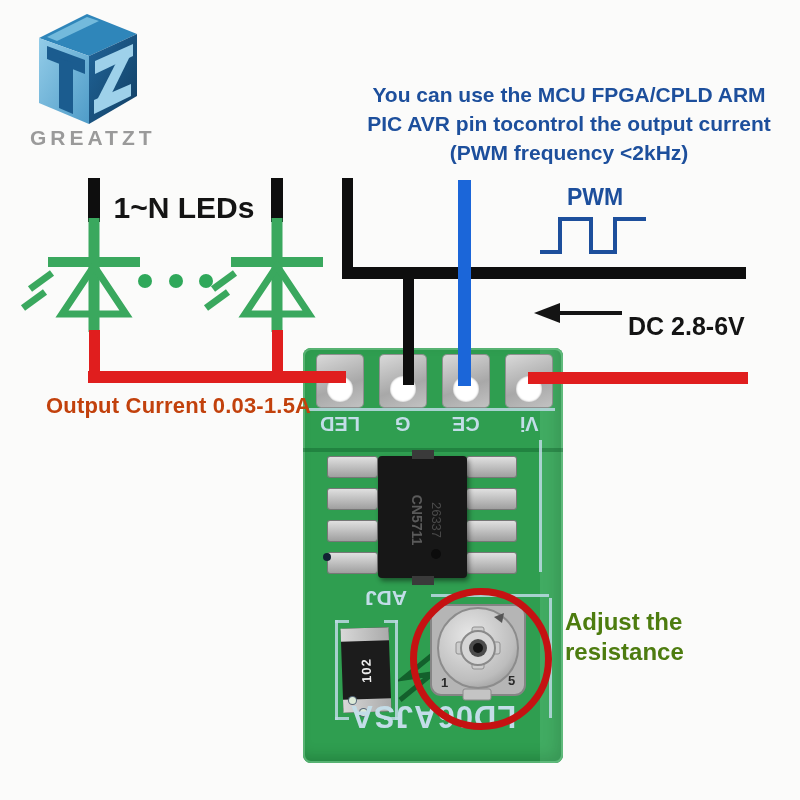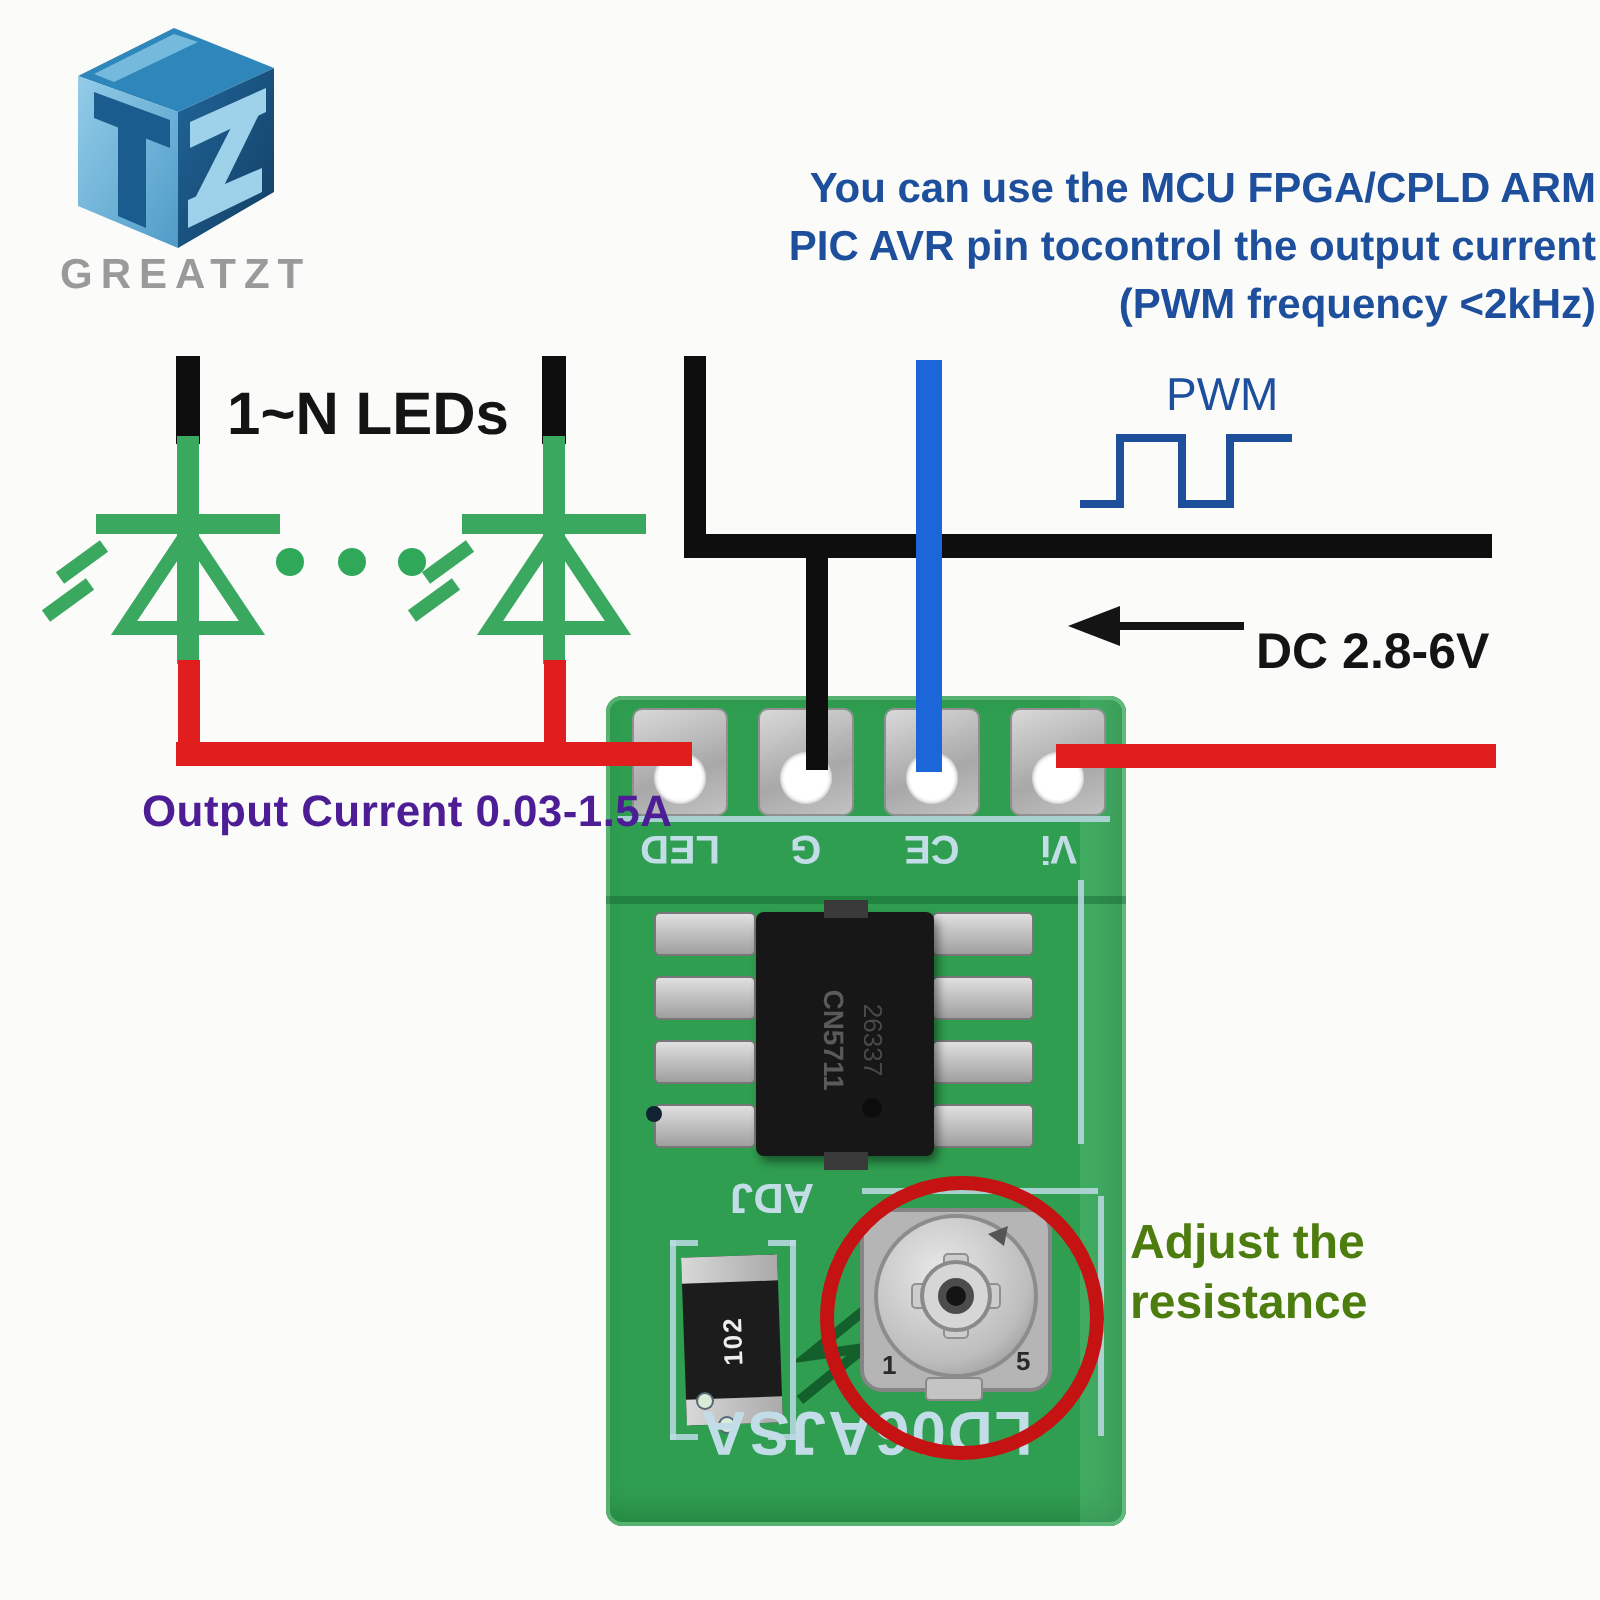--- a/index.html
+++ b/index.html
@@ -1,29 +1,29 @@
 <!DOCTYPE html>
 <html><head>
 <meta charset="utf-8">
 <style>
   html,body{margin:0;padding:0;background:#ffffff;}
   .canvas{position:relative;width:800px;height:800px;background:#fbfbfa;overflow:hidden;
           font-family:"Liberation Sans","DejaVu Sans",sans-serif;}
   .abs{position:absolute;}
   .r180{display:inline-block;transform:rotate(180deg);}
   
-  .mcu-note{left:340px;top:80px;width:458px;text-align:right;color:#1d4f9c;
+  .mcu-note{left:340px;top:80px;width:458px;text-align:center;color:#1d4f9c;
             font-size:21px;font-weight:bold;line-height:29px;z-index:6;}
-  .pwm-label{left:583px;top:184px;width:84px;text-align:left;color:#1d4f9c;
-             font-size:23px;font-weight:normal;z-index:6;}
+  .pwm-label{left:553px;top:184px;width:84px;text-align:center;color:#1d4f9c;
+             font-size:23px;font-weight:bold;z-index:6;}
   .leds-label{left:106px;top:193px;width:156px;text-align:center;color:#141414;
               font-size:30px;font-weight:bold;line-height:30px;z-index:6;}
   .dc-label{left:628px;top:312px;color:#141414;font-size:25px;font-weight:bold;z-index:6;text-align:center;}
-  .out-label{left:46px;top:393px;color:#4c1d95;font-size:22px;font-weight:bold;
-             letter-spacing:.2px;z-index:6;margin-left:25px;}
+  .out-label{left:46px;top:393px;color:#c2410c;font-size:22px;font-weight:bold;
+             letter-spacing:.2px;z-index:6;}
   .adjust-label{left:565px;top:607px;color:#4d7c0f;font-size:24px;font-weight:bold;
                 line-height:30px;z-index:6;}
   
   .logo-text{left:30px;top:126px;color:#9a9a9a;font-size:21px;font-weight:bold;
              letter-spacing:4px;z-index:6;}
   
   .wires{left:0;top:0;z-index:5;pointer-events:none;}
   
   .pcb{left:303px;top:348px;width:260px;height:415px;border-radius:8px;z-index:1;
        background:linear-gradient(135deg,#3aa75c 0%,#2b9047 45%,#32a052 75%,#27924а 100%);

